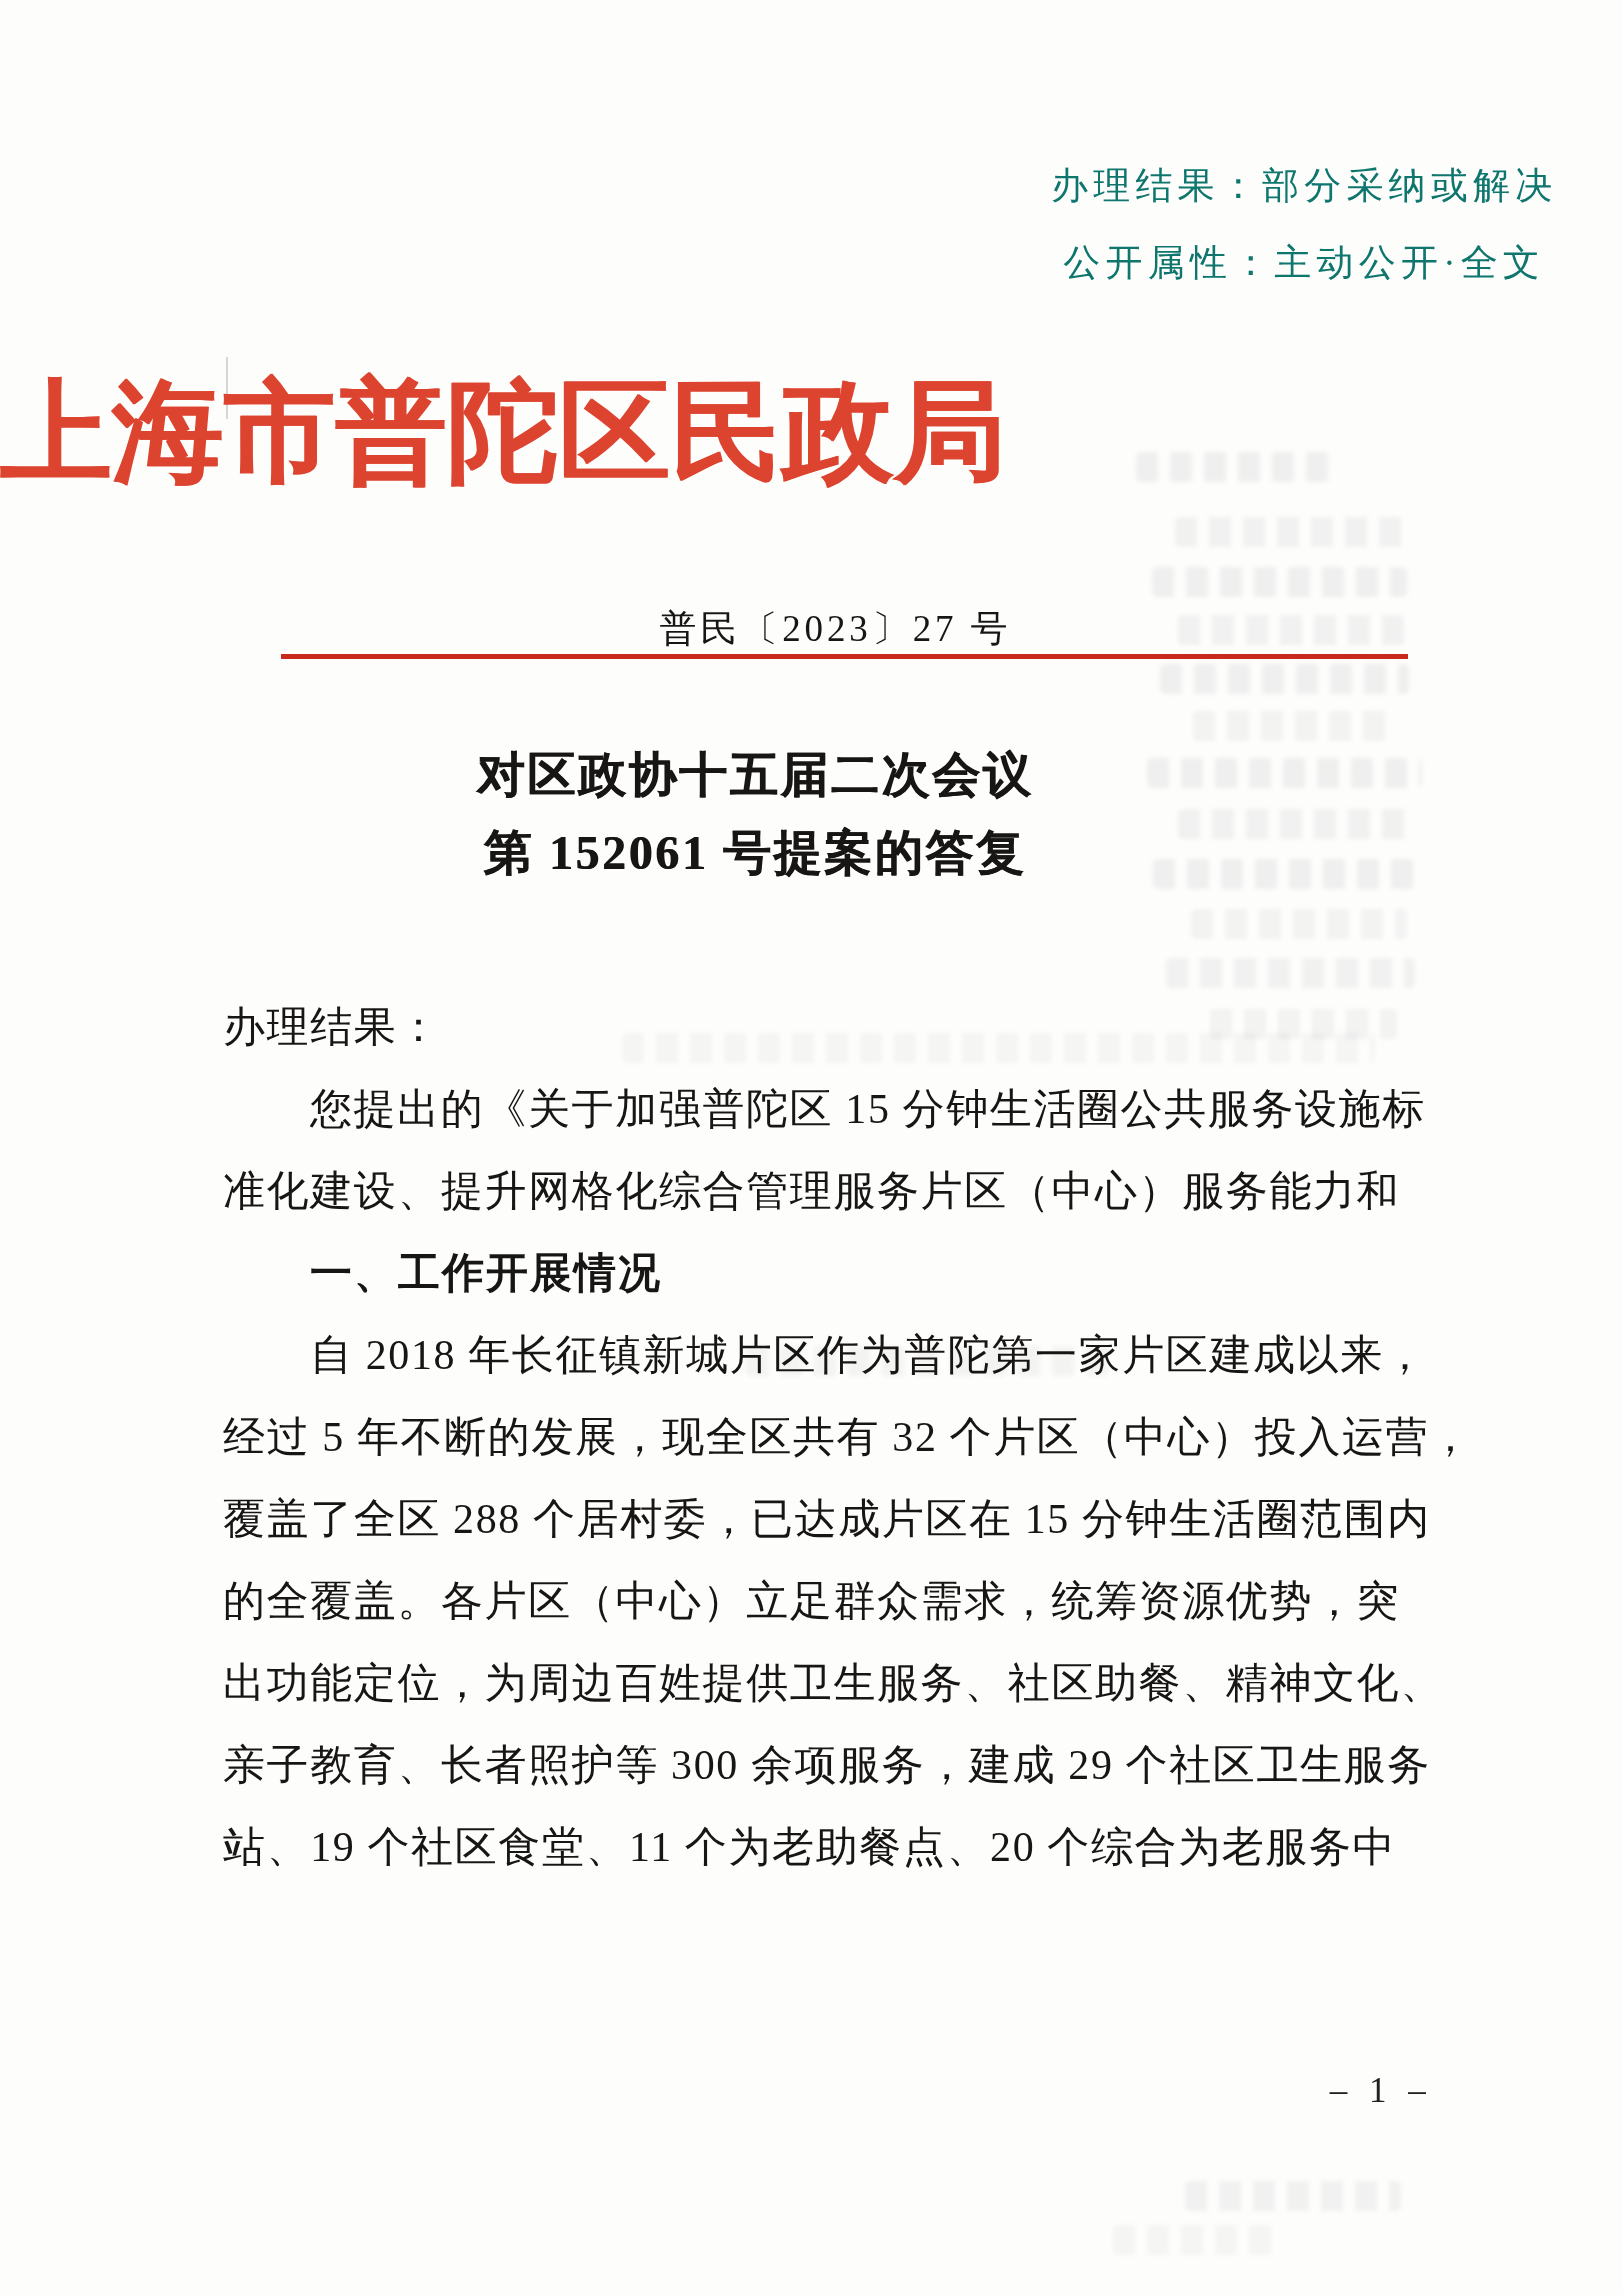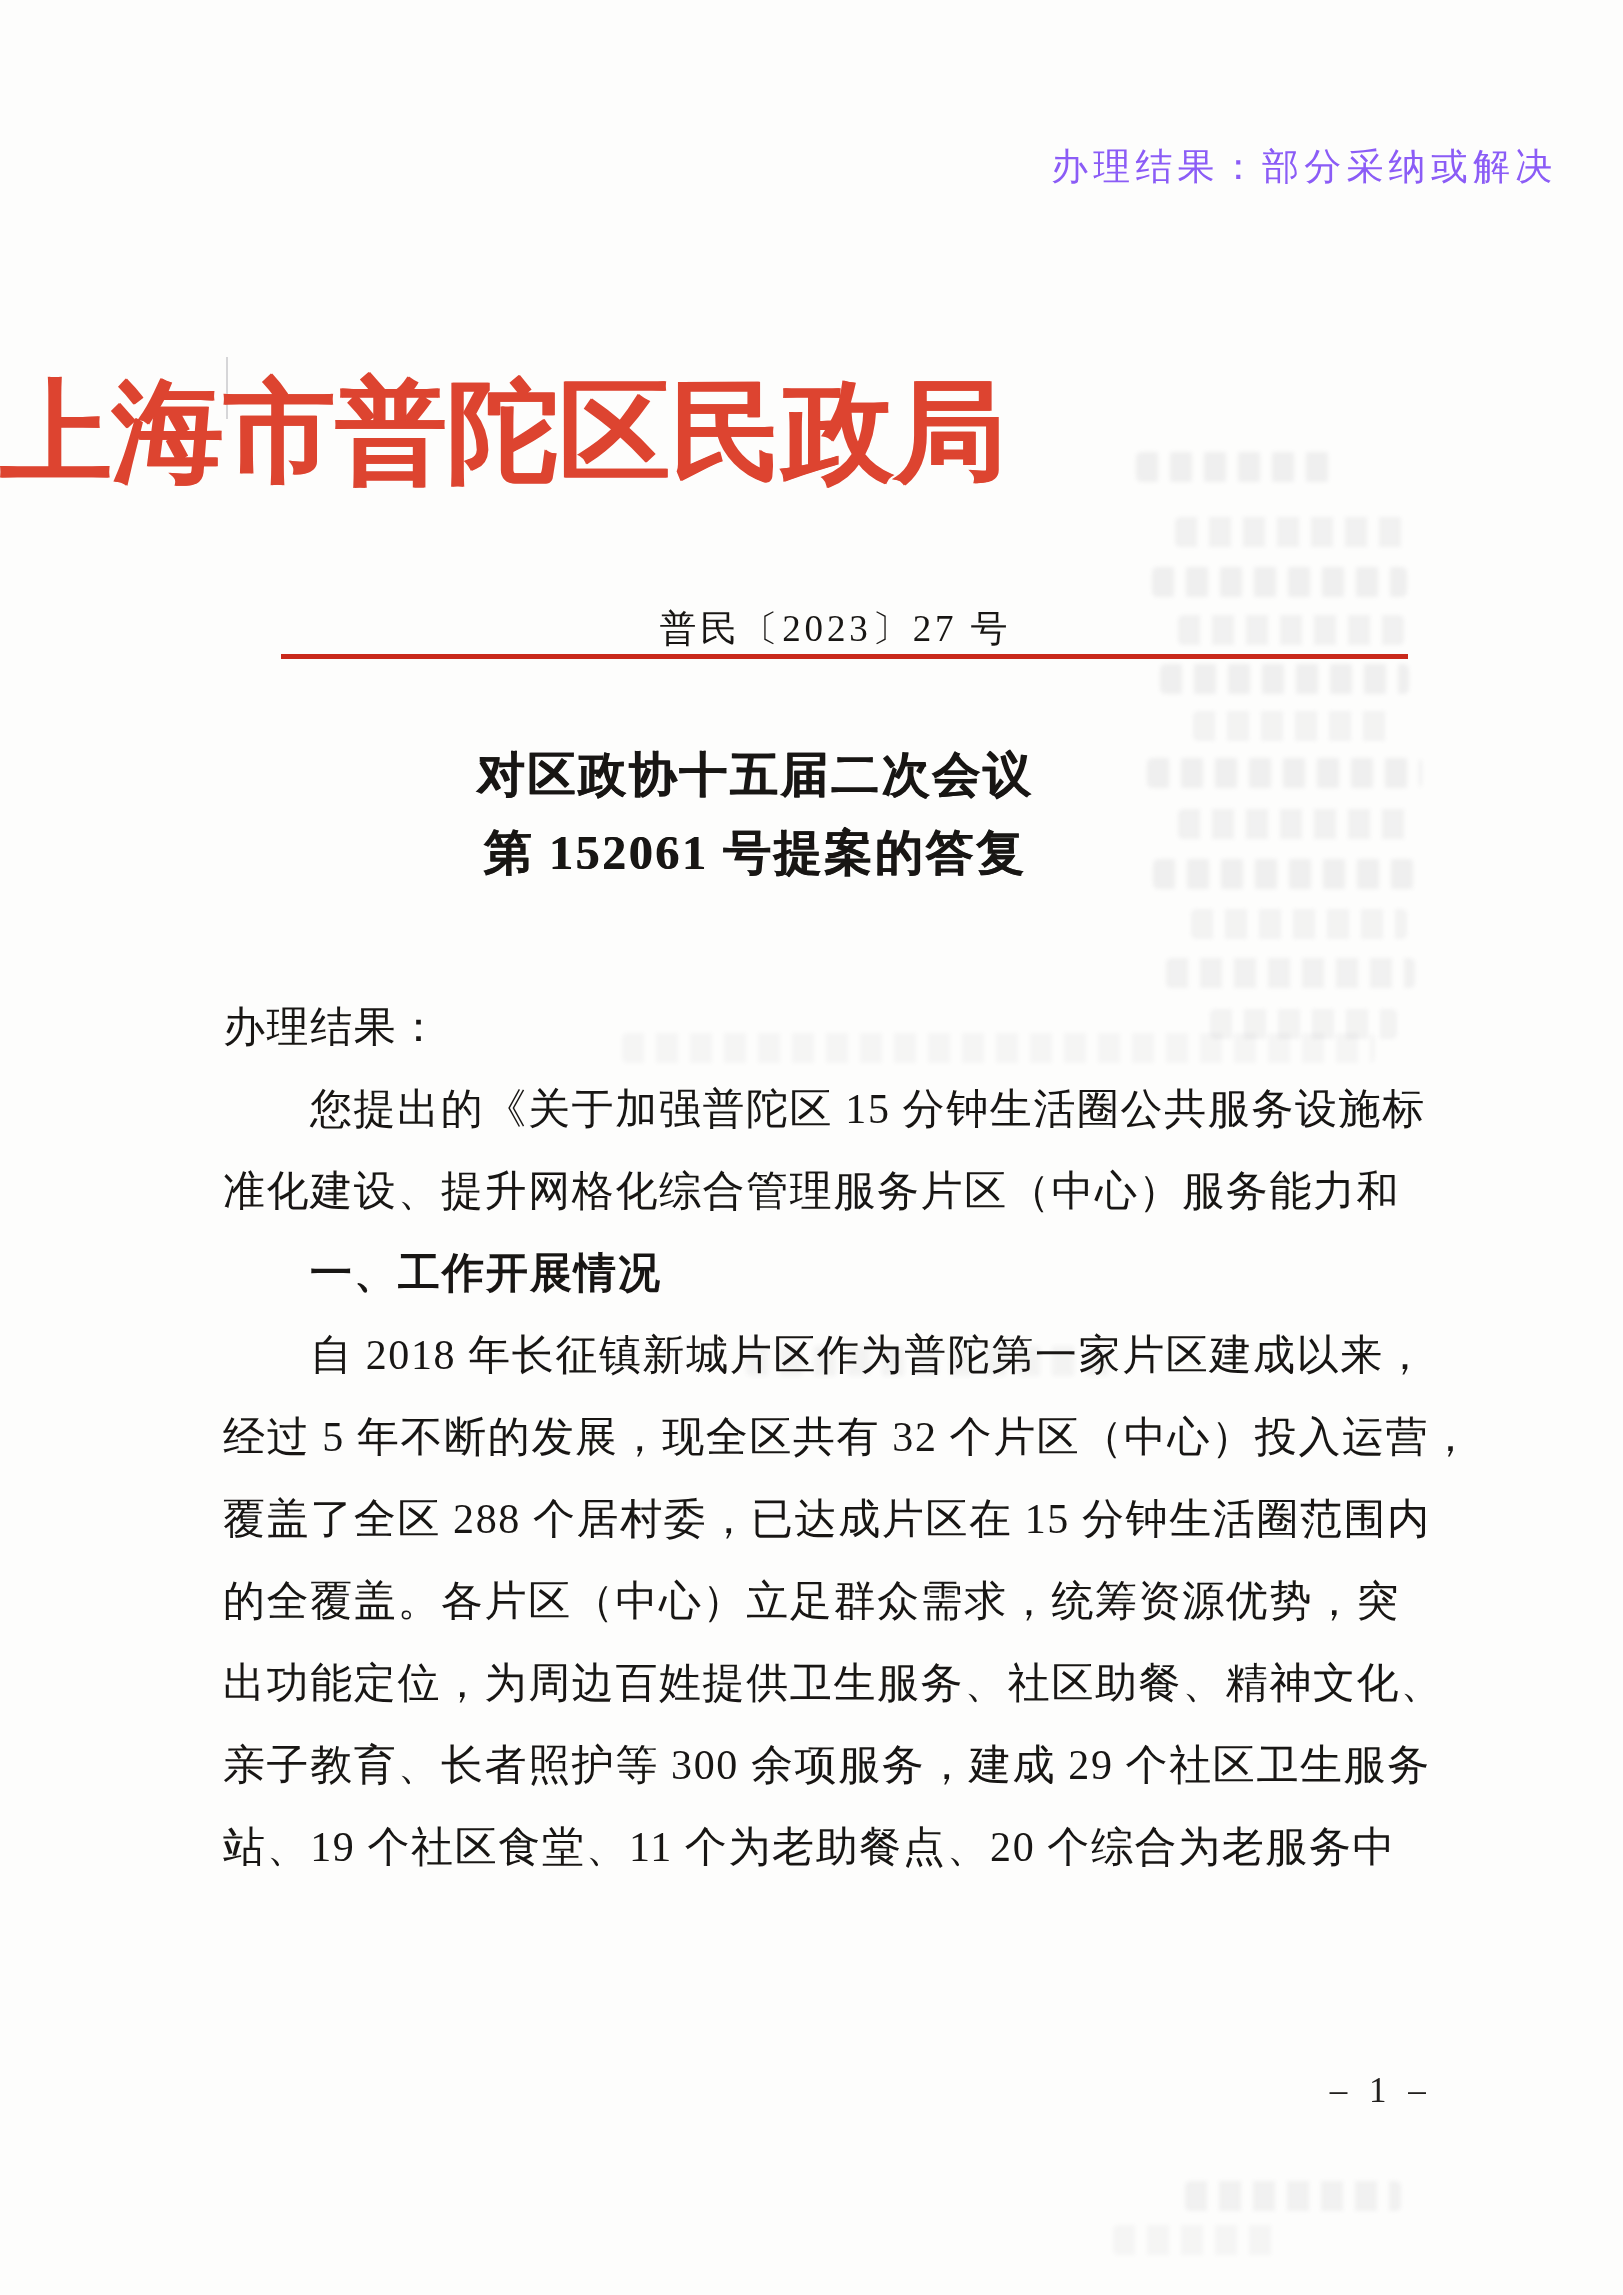--- a/index.html
+++ b/index.html
@@ -11,26 +11,26 @@
     position: relative;
     overflow: hidden;
   }
   .page {
     position: absolute; left: 0; top: 0;
     width: 1623px; height: 2295px;
   }
   
   .annotations {
     position: absolute;
-    left: 1051px; top: 128px;
+    left: 1051px; top: 147px;
     font-size: 37px;
     line-height: 77px;
     letter-spacing: 5.2px;
     white-space: nowrap;
-    color: #8b5cf6;
+    color: #0f766e;
     text-align: center;
   }
   
   .agency {
     position: absolute;
     left: 0; top: 359px; width: 1623px;
     text-align: left;
     font-size: 111px;
     font-weight: 700;
     letter-spacing: 0.7px;
@@ -135,20 +135,21 @@
       <div class="ghost" style="left: 1210px; top: 1009px; width: 187px; opacity: 0.08;"></div>
       <div class="ghost" style="left: 622px; top: 1033px; width: 753px; opacity: 0.06;"></div>
       <div class="ghost" style="left: 746px; top: 1346px; width: 367px; opacity: 0.07;"></div>
       <div class="ghost" style="left: 1185px; top: 2181px; width: 216px; opacity: 0.09;"></div>
       <div class="ghost" style="left: 1113px; top: 2225px; width: 170px; opacity: 0.06;"></div>
     </div>
   <div class="scan-mark"></div>
 
   <div class="annotations">
     <div>办理结果：部分采纳或解决</div>
+    <div>公开属性：主动公开·全文</div>
   </div>
 
   <div class="agency" style="color: rgb(221, 68, 48);">上海市普陀区民政局</div>
 
   <div class="docnum">普民〔2023〕27 号</div>
 
   <div class="red-divider" style="background: rgb(201, 41, 27);"></div>
 
   <div class="doc-title">
     <div>对区政协十五届二次会议</div>

